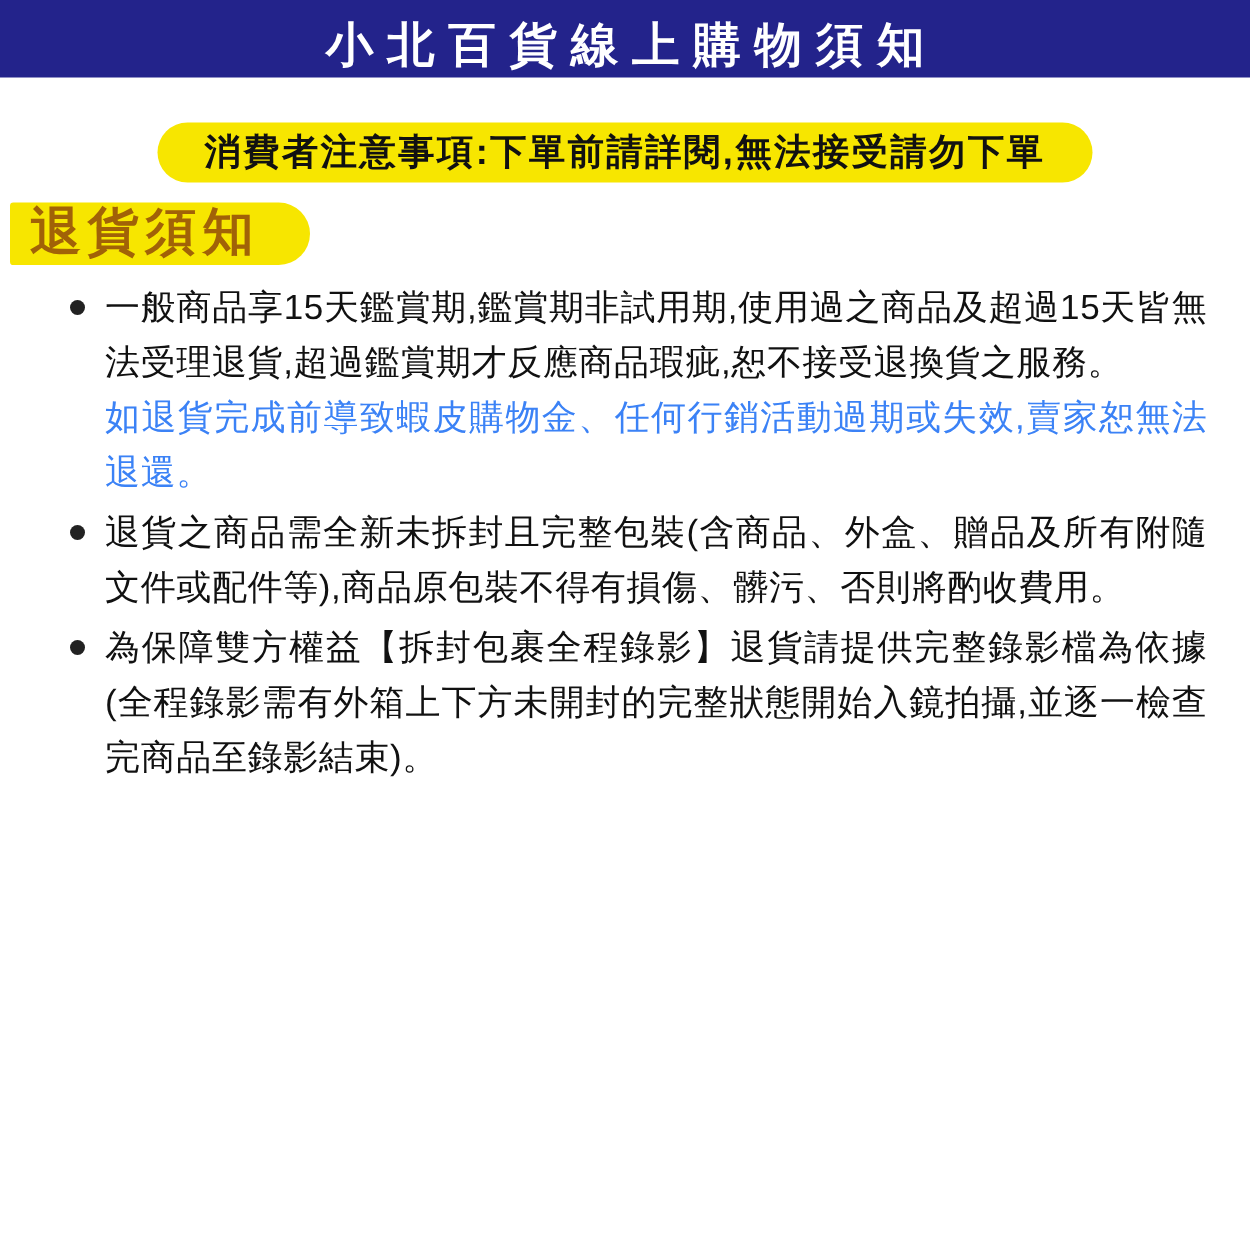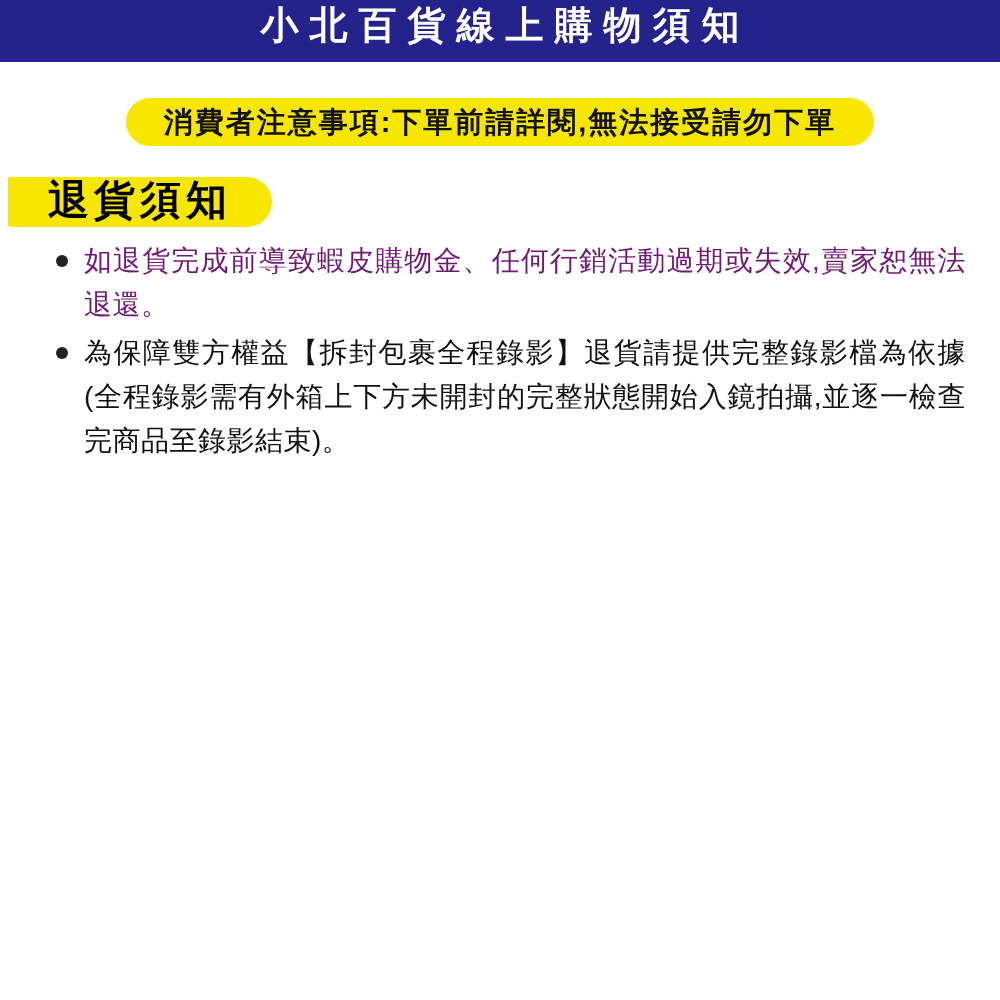--- a/index.html
+++ b/index.html
@@ -5,53 +5,53 @@
   html,body { margin:0; padding:0; }
   body {
     width:1000px; height:1000px;
     background:#ffffff;
     font-family:"Liberation Sans", sans-serif;
     overflow:hidden;
   }
   .banner {
     height:62px;
     background:#23238b;
-    display:flex; align-items:flex-start; justify-content:center;
+    display:flex; align-items:flex-end; justify-content:center;
   }
   .banner-title {
     color:#ffffff;
     font-size:38px;
     font-weight:700;
     letter-spacing:11px;
     padding-left:11px; 
     white-space:nowrap;
   }
   .notice-pill {
-    margin:36px auto 15px;
+    margin:36px auto 0;
     width:fit-content;
     background:#f7e600;
     color:#111111;
     font-size:29px;
     font-weight:700;
     letter-spacing:2px;
     line-height:29px;
     padding:10px 38px 9px;
     border-radius:26px;
     white-space:nowrap;
   }
   .section-tag {
     display:inline-block;
     margin:16px 0 0 8px;
     background:#f7e600;
-    color:#000000;
+    color:#a16207;
     font-size:41px;
     font-weight:700;
     letter-spacing:5px;
     line-height:46px;
-    padding:0 40px 4px 40px;
+    padding:0 40px 4px 16px;
     border-radius:3px 28px 28px 3px;
     white-space:nowrap;
   }
   .list {
     margin:12px 34px 0 56px;
   }
   .item {
     display:flex;
     margin-bottom:4px;
   }
@@ -63,21 +63,21 @@
     margin:16px 16px 0 0;
   }
   .text {
     flex:1;
     font-size:28px;
     line-height:44px;
     color:#111111;
     text-align:justify;
     letter-spacing:0.5px;
   }
-  .red { color:#701a75; }
+  .red { color:#3b82f6; }
   .red-line { display:block; }
 </style>
 </head>
 <body>
 
 <div class="banner">
   <div class="banner-title">小北百貨線上購物須知</div>
 </div>
 
 <div class="notice-pill">消費者注意事項:下單前請詳閱,無法接受請勿下單</div>
@@ -85,24 +85,31 @@
 <div>
   <span class="section-tag">退貨須知</span>
 </div>
 
 <div class="list">
 
 
   <div class="item">
     <span class="dot"></span>
     <div class="text">
+      <span>一般商品享15天鑑賞期,鑑賞期非試用期,使用過之商品及超過15天皆無法受理退貨,超過鑑賞期才反應商品瑕疵,恕不接受退換貨之服務。</span>
       <span class="red red-line">如退貨完成前導致蝦皮購物金、任何行銷活動過期或失效,賣家恕無法退還。</span>
     </div>
   </div>
 
+  <div class="item">
+    <span class="dot"></span>
+    <div class="text">
+      <span>退貨之商品需全新未拆封且完整包裝(含商品、外盒、贈品及所有附隨文件或配件等),商品原包裝不得有損傷、髒污、否則將酌收費用。</span>
+    </div>
+  </div>
 
 
   <div class="item">
     <span class="dot"></span>
     <div class="text">
       <span>為保障雙方權益【拆封包裹全程錄影】退貨請提供完整錄影檔為依據(全程錄影需有外箱上下方未開封的完整狀態開始入鏡拍攝,並逐一檢查完商品至錄影結束)。</span>
     </div>
   </div>
 
 </div>

